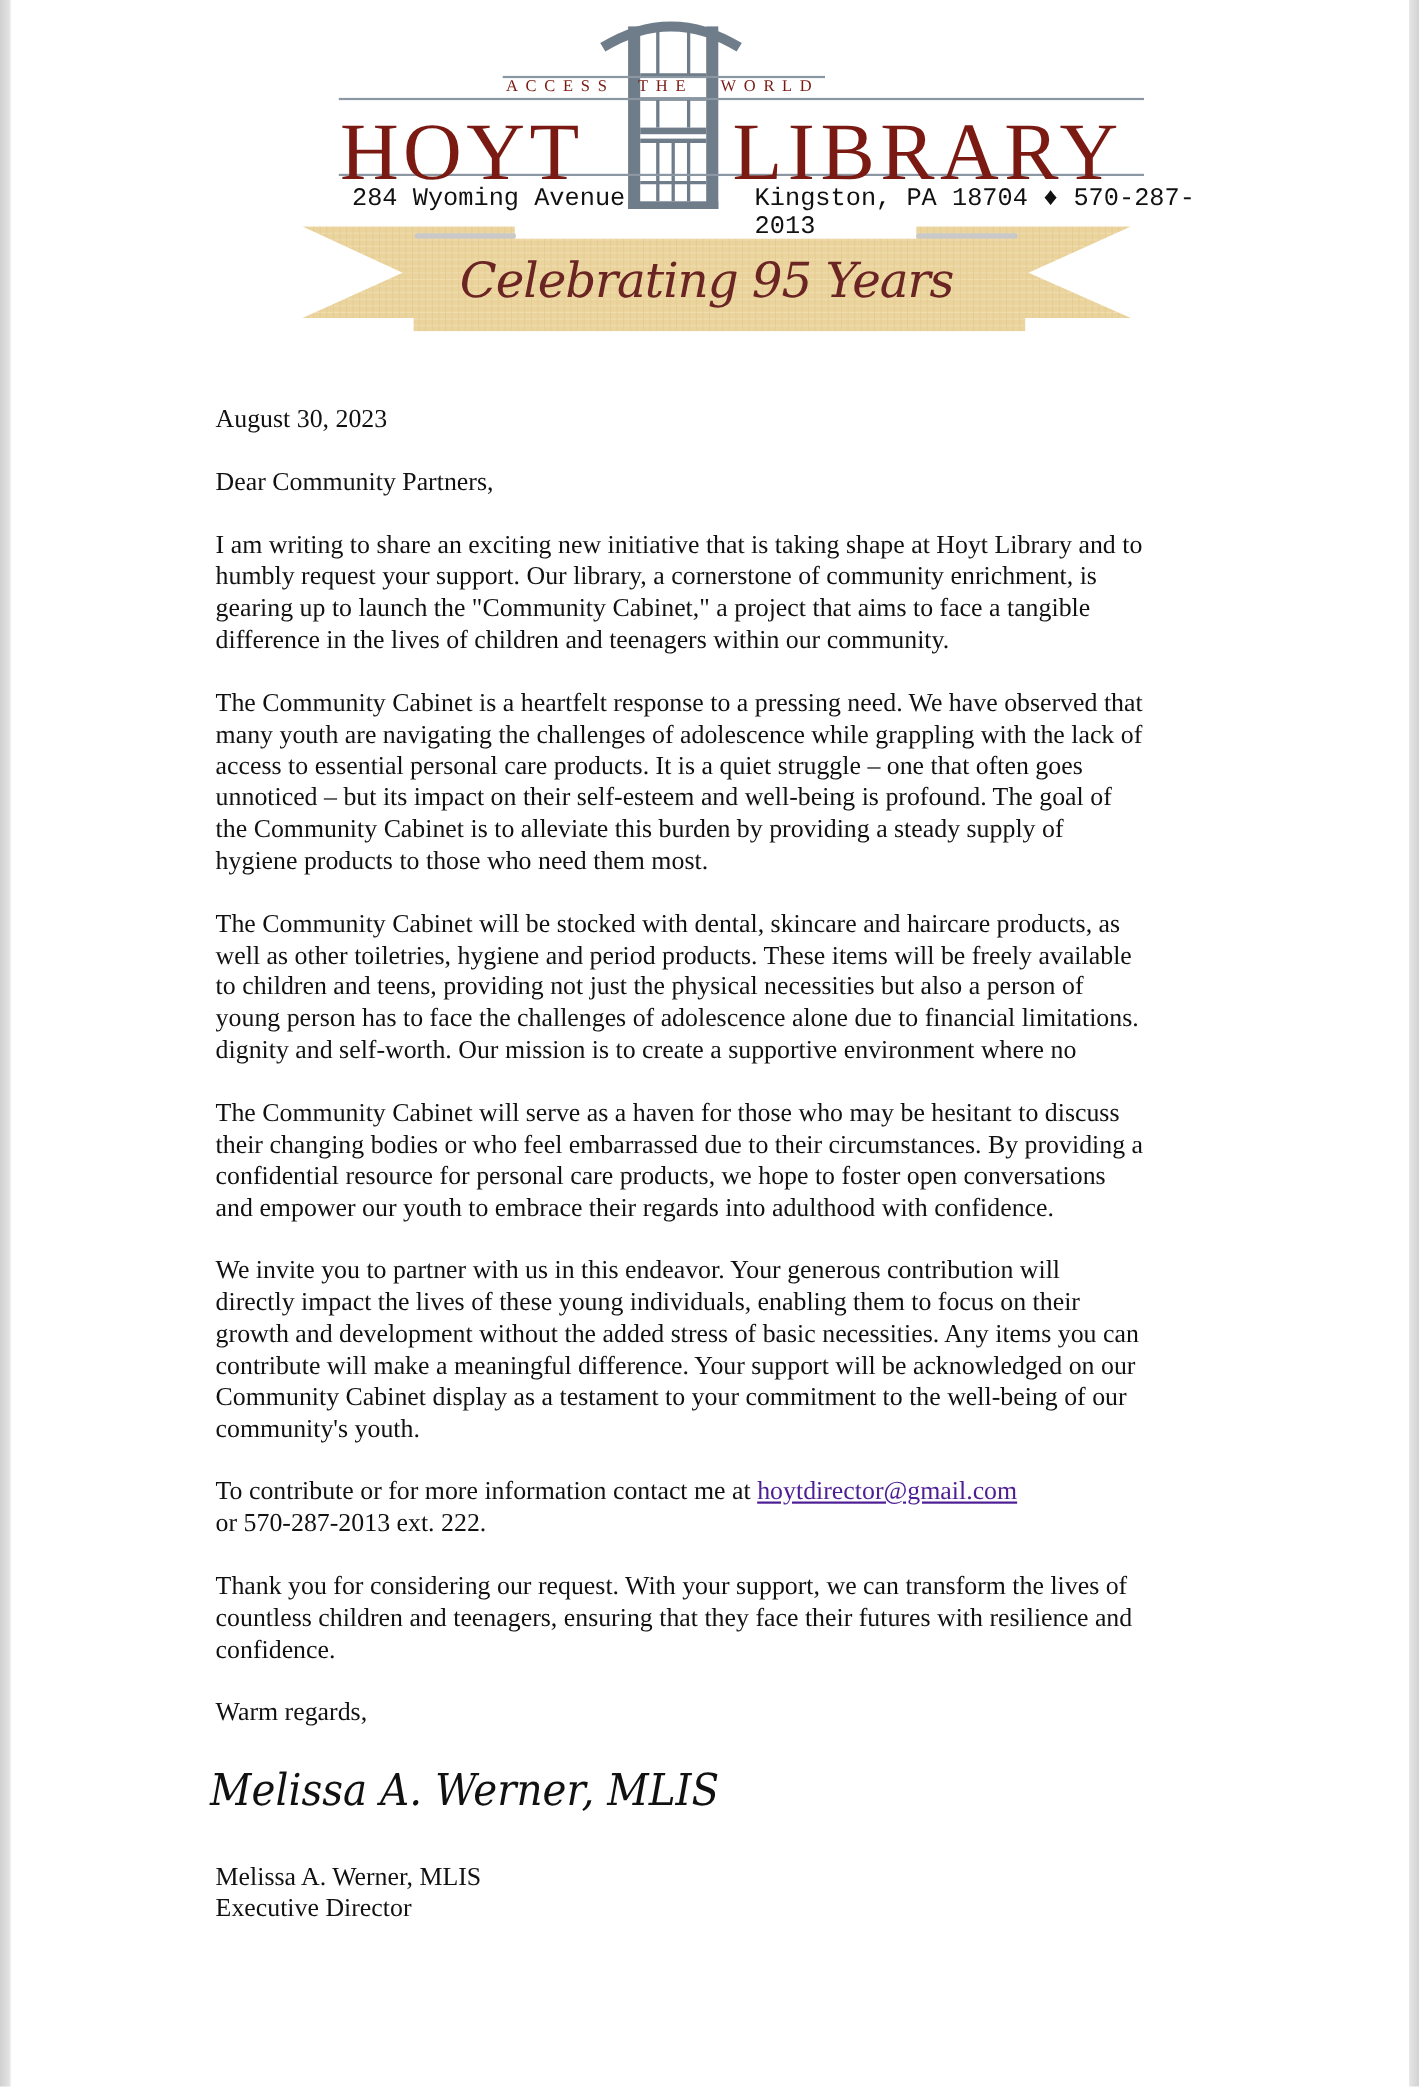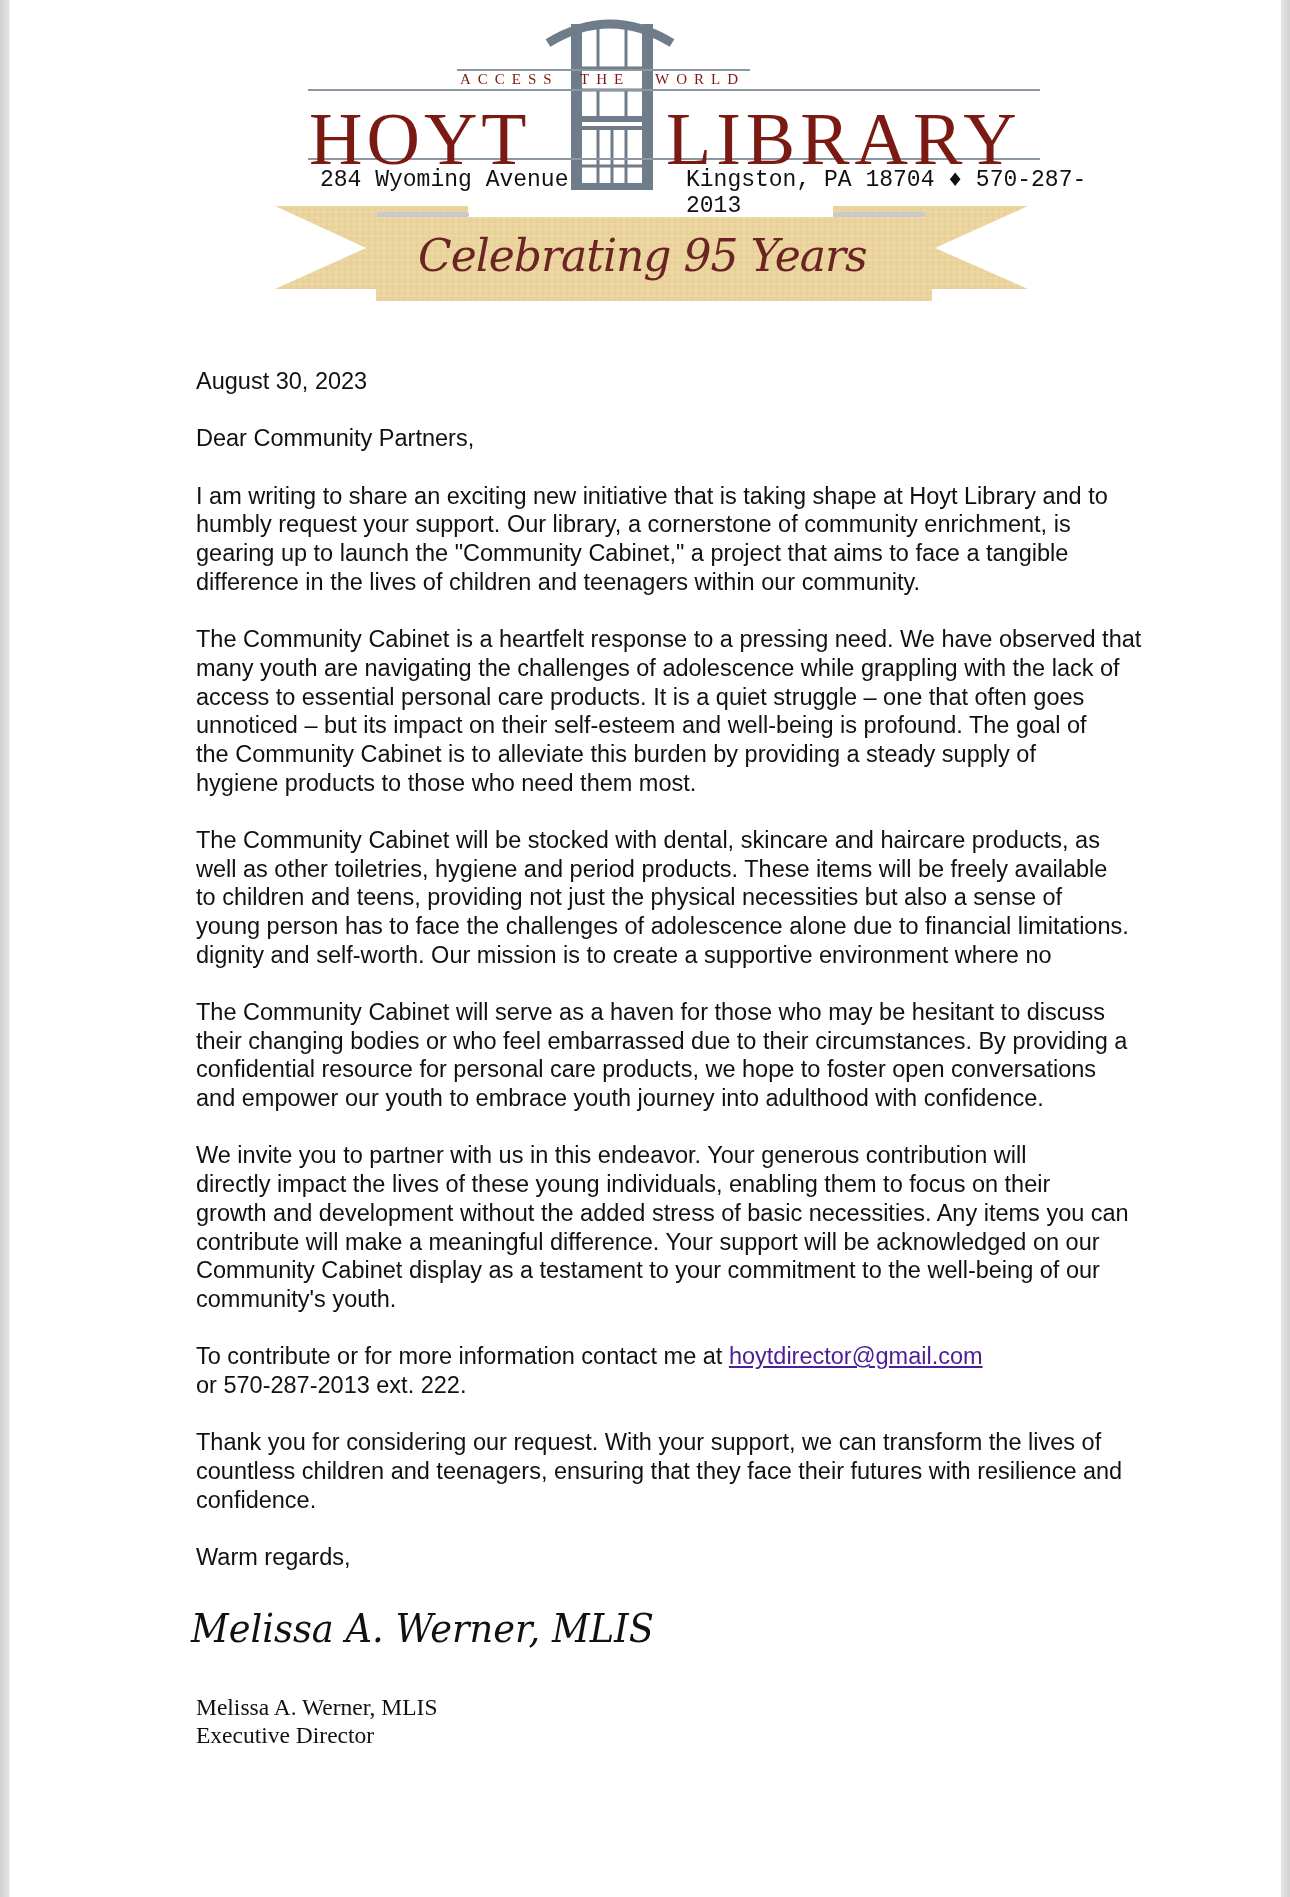--- a/index.html
+++ b/index.html
@@ -47,21 +47,21 @@
     position: absolute; left: 418px; top: 228px; width: 470px;
     font-family: "DejaVu Serif", serif; font-style: italic;
     font-size: 44px; line-height: 56px; color: #6b2424; letter-spacing: -1px;
     white-space: nowrap;
   }
 
   
   .letter {
     position: absolute; left: 196px; top: 367px; width: 900px;
     font-size: 23.5px; line-height: 28.68px; color: #111;
-    font-family: Liberation Sans, sans-serif;
+    font-family: Liberation Serif, serif;
   }
   .letter p { margin: 0 0 28.68px 0; white-space: nowrap; }
   .letter .ln { display: block; }
   a.email { color: #4c1d95; text-decoration: underline; }
 
   .signature {
     position: absolute; left: 191px; top: 1600px;
     font-family: "DejaVu Serif", serif; font-style: italic;
     font-size: 40px; line-height: 56px; color: #111; letter-spacing: 0px;
     white-space: nowrap; transform: scaleX(0.92); transform-origin: left center;
@@ -162,30 +162,30 @@
     <span class="ln">many youth are navigating the challenges of adolescence while grappling with the lack of</span>
     <span class="ln">access to essential personal care products. It is a quiet struggle – one that often goes</span>
     <span class="ln">unnoticed – but its impact on their self-esteem and well-being is profound. The goal of</span>
     <span class="ln">the Community Cabinet is to alleviate this burden by providing a steady supply of</span>
     <span class="ln">hygiene products to those who need them most.</span>
   </p>
 
   <p>
     <span class="ln">The Community Cabinet will be stocked with dental, skincare and haircare products, as</span>
     <span class="ln">well as other toiletries, hygiene and period products. These items will be freely available</span>
-    <span class="ln">to children and teens, providing not just the physical necessities but also a sense of</span>
+    <span class="ln">to children and teens, providing not just the physical necessities but also a person of</span>
     <span class="ln">young person has to face the challenges of adolescence alone due to financial limitations.</span>
     <span class="ln">dignity and self-worth. Our mission is to create a supportive environment where no</span>
   </p>
 
   <p>
     <span class="ln">The Community Cabinet will serve as a haven for those who may be hesitant to discuss</span>
     <span class="ln">their changing bodies or who feel embarrassed due to their circumstances. By providing a</span>
     <span class="ln">confidential resource for personal care products, we hope to foster open conversations</span>
-    <span class="ln">and empower our youth to embrace youth journey into adulthood with confidence.</span>
+    <span class="ln">and empower our youth to embrace their regards into adulthood with confidence.</span>
   </p>
 
   <p>
     <span class="ln">We invite you to partner with us in this endeavor. Your generous contribution will</span>
     <span class="ln">directly impact the lives of these young individuals, enabling them to focus on their</span>
     <span class="ln">growth and development without the added stress of basic necessities. Any items you can</span>
     <span class="ln">contribute will make a meaningful difference. Your support will be acknowledged on our</span>
     <span class="ln">Community Cabinet display as a testament to your commitment to the well-being of our</span>
     <span class="ln">community's youth.</span>
   </p>

